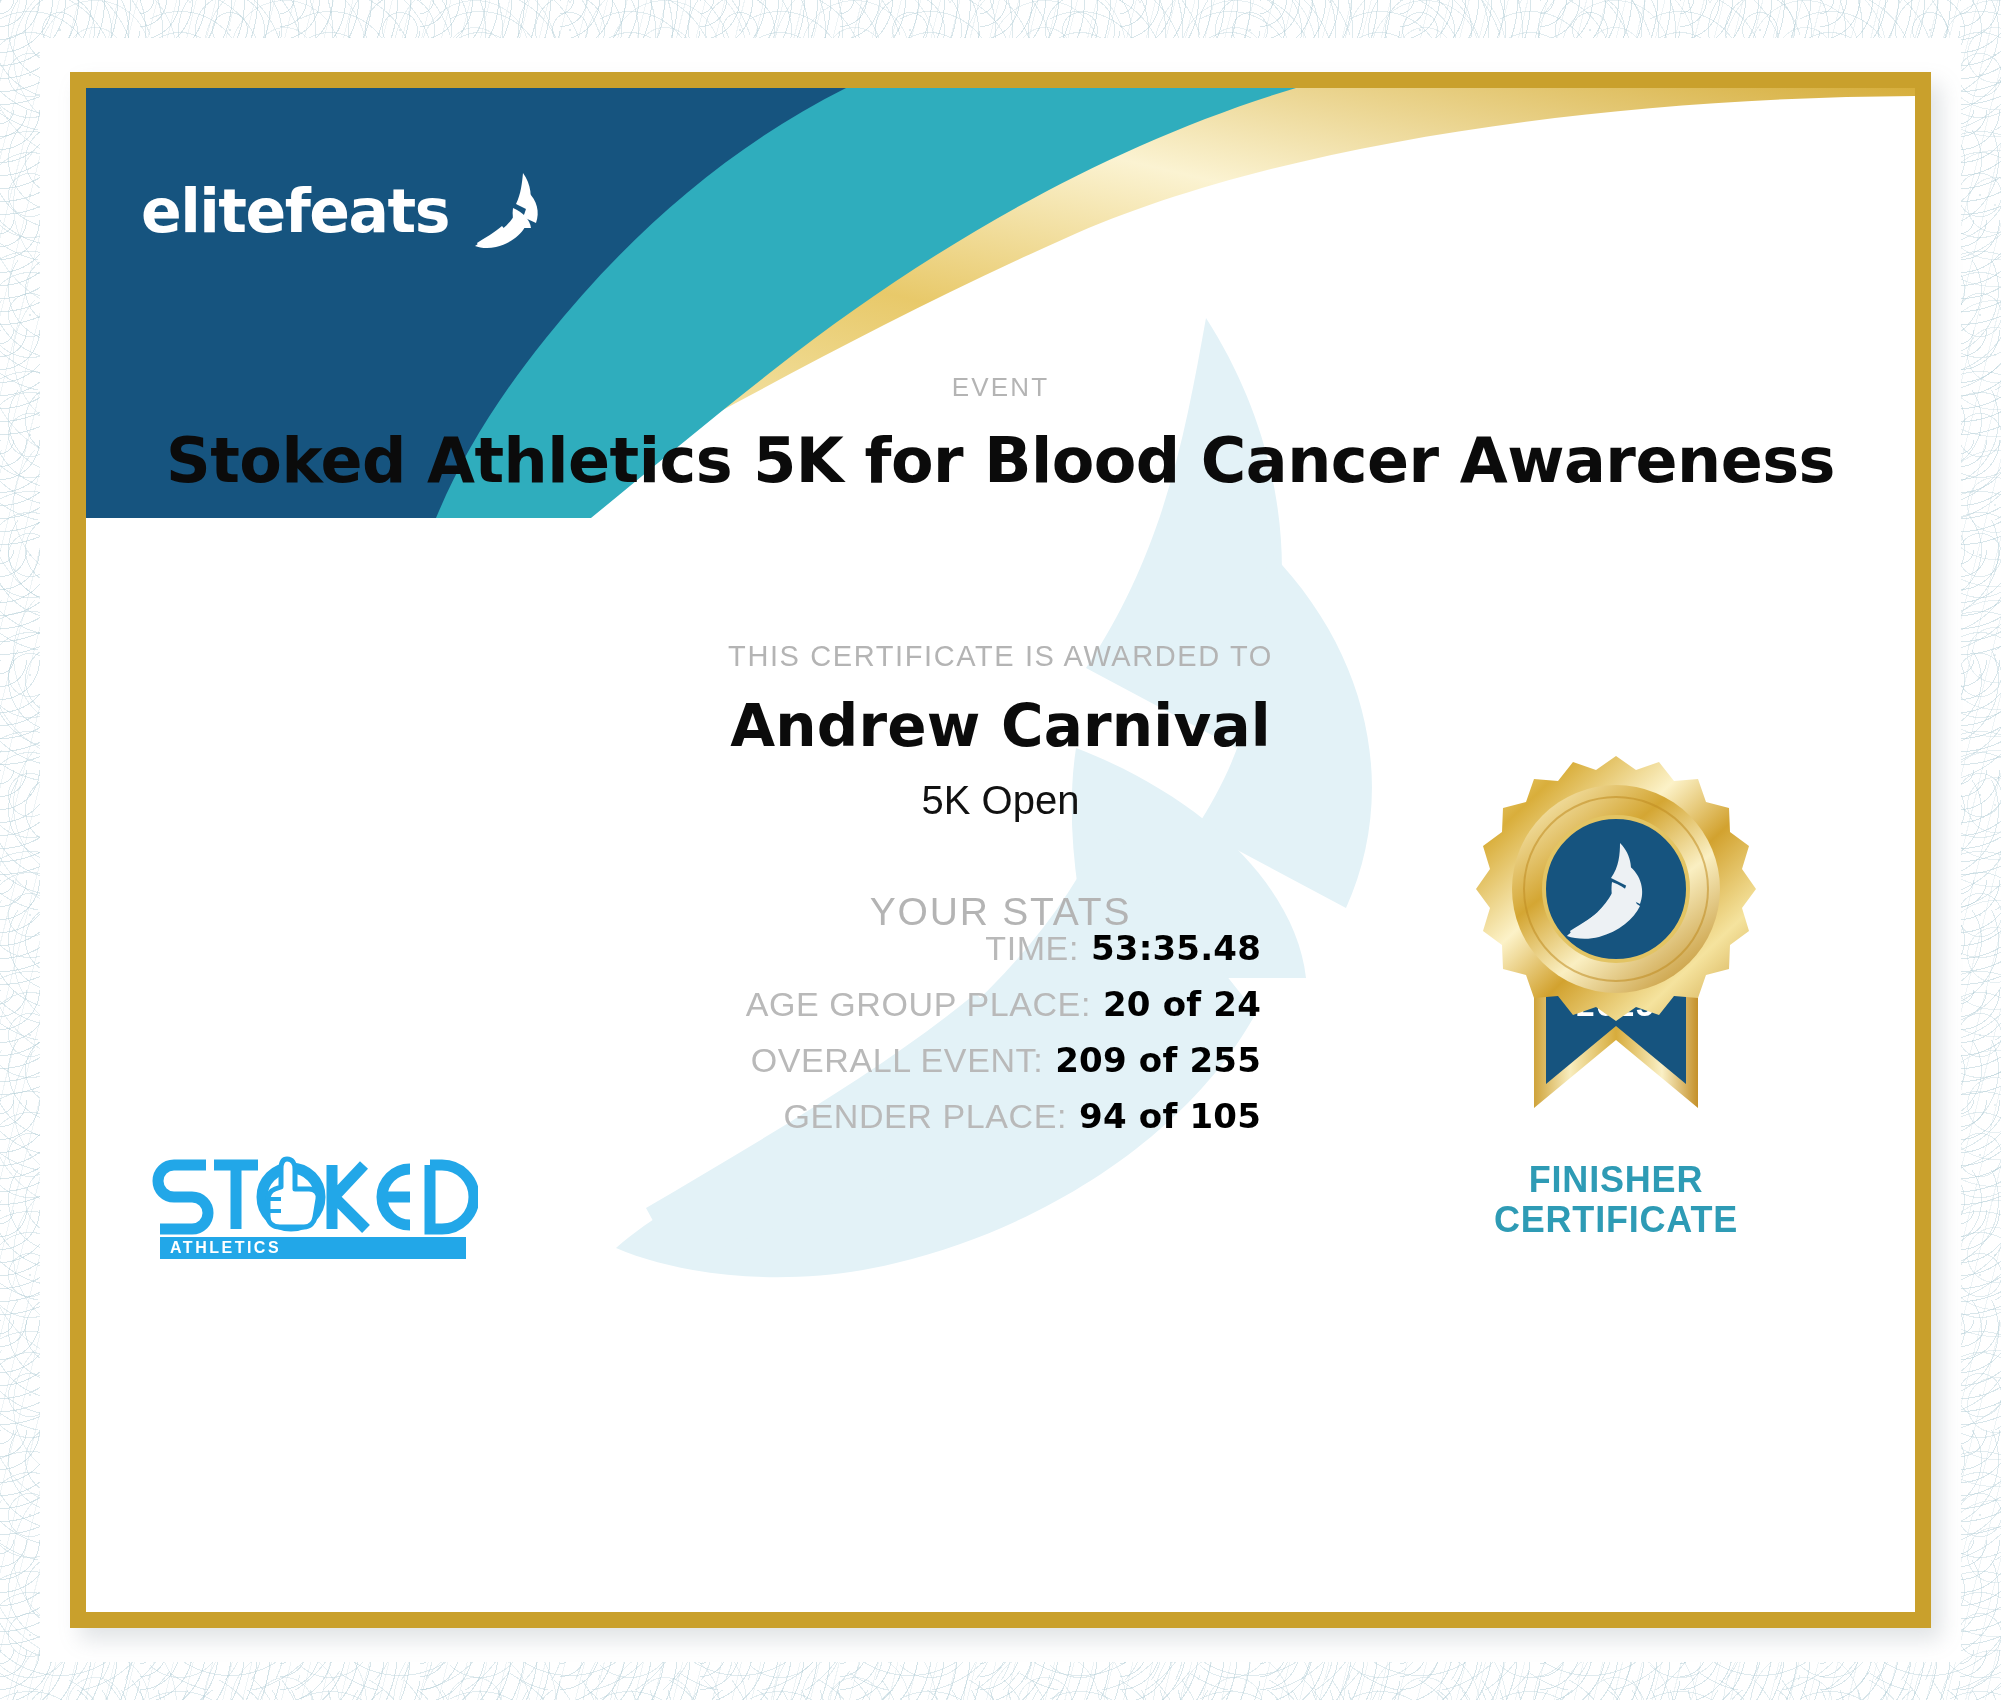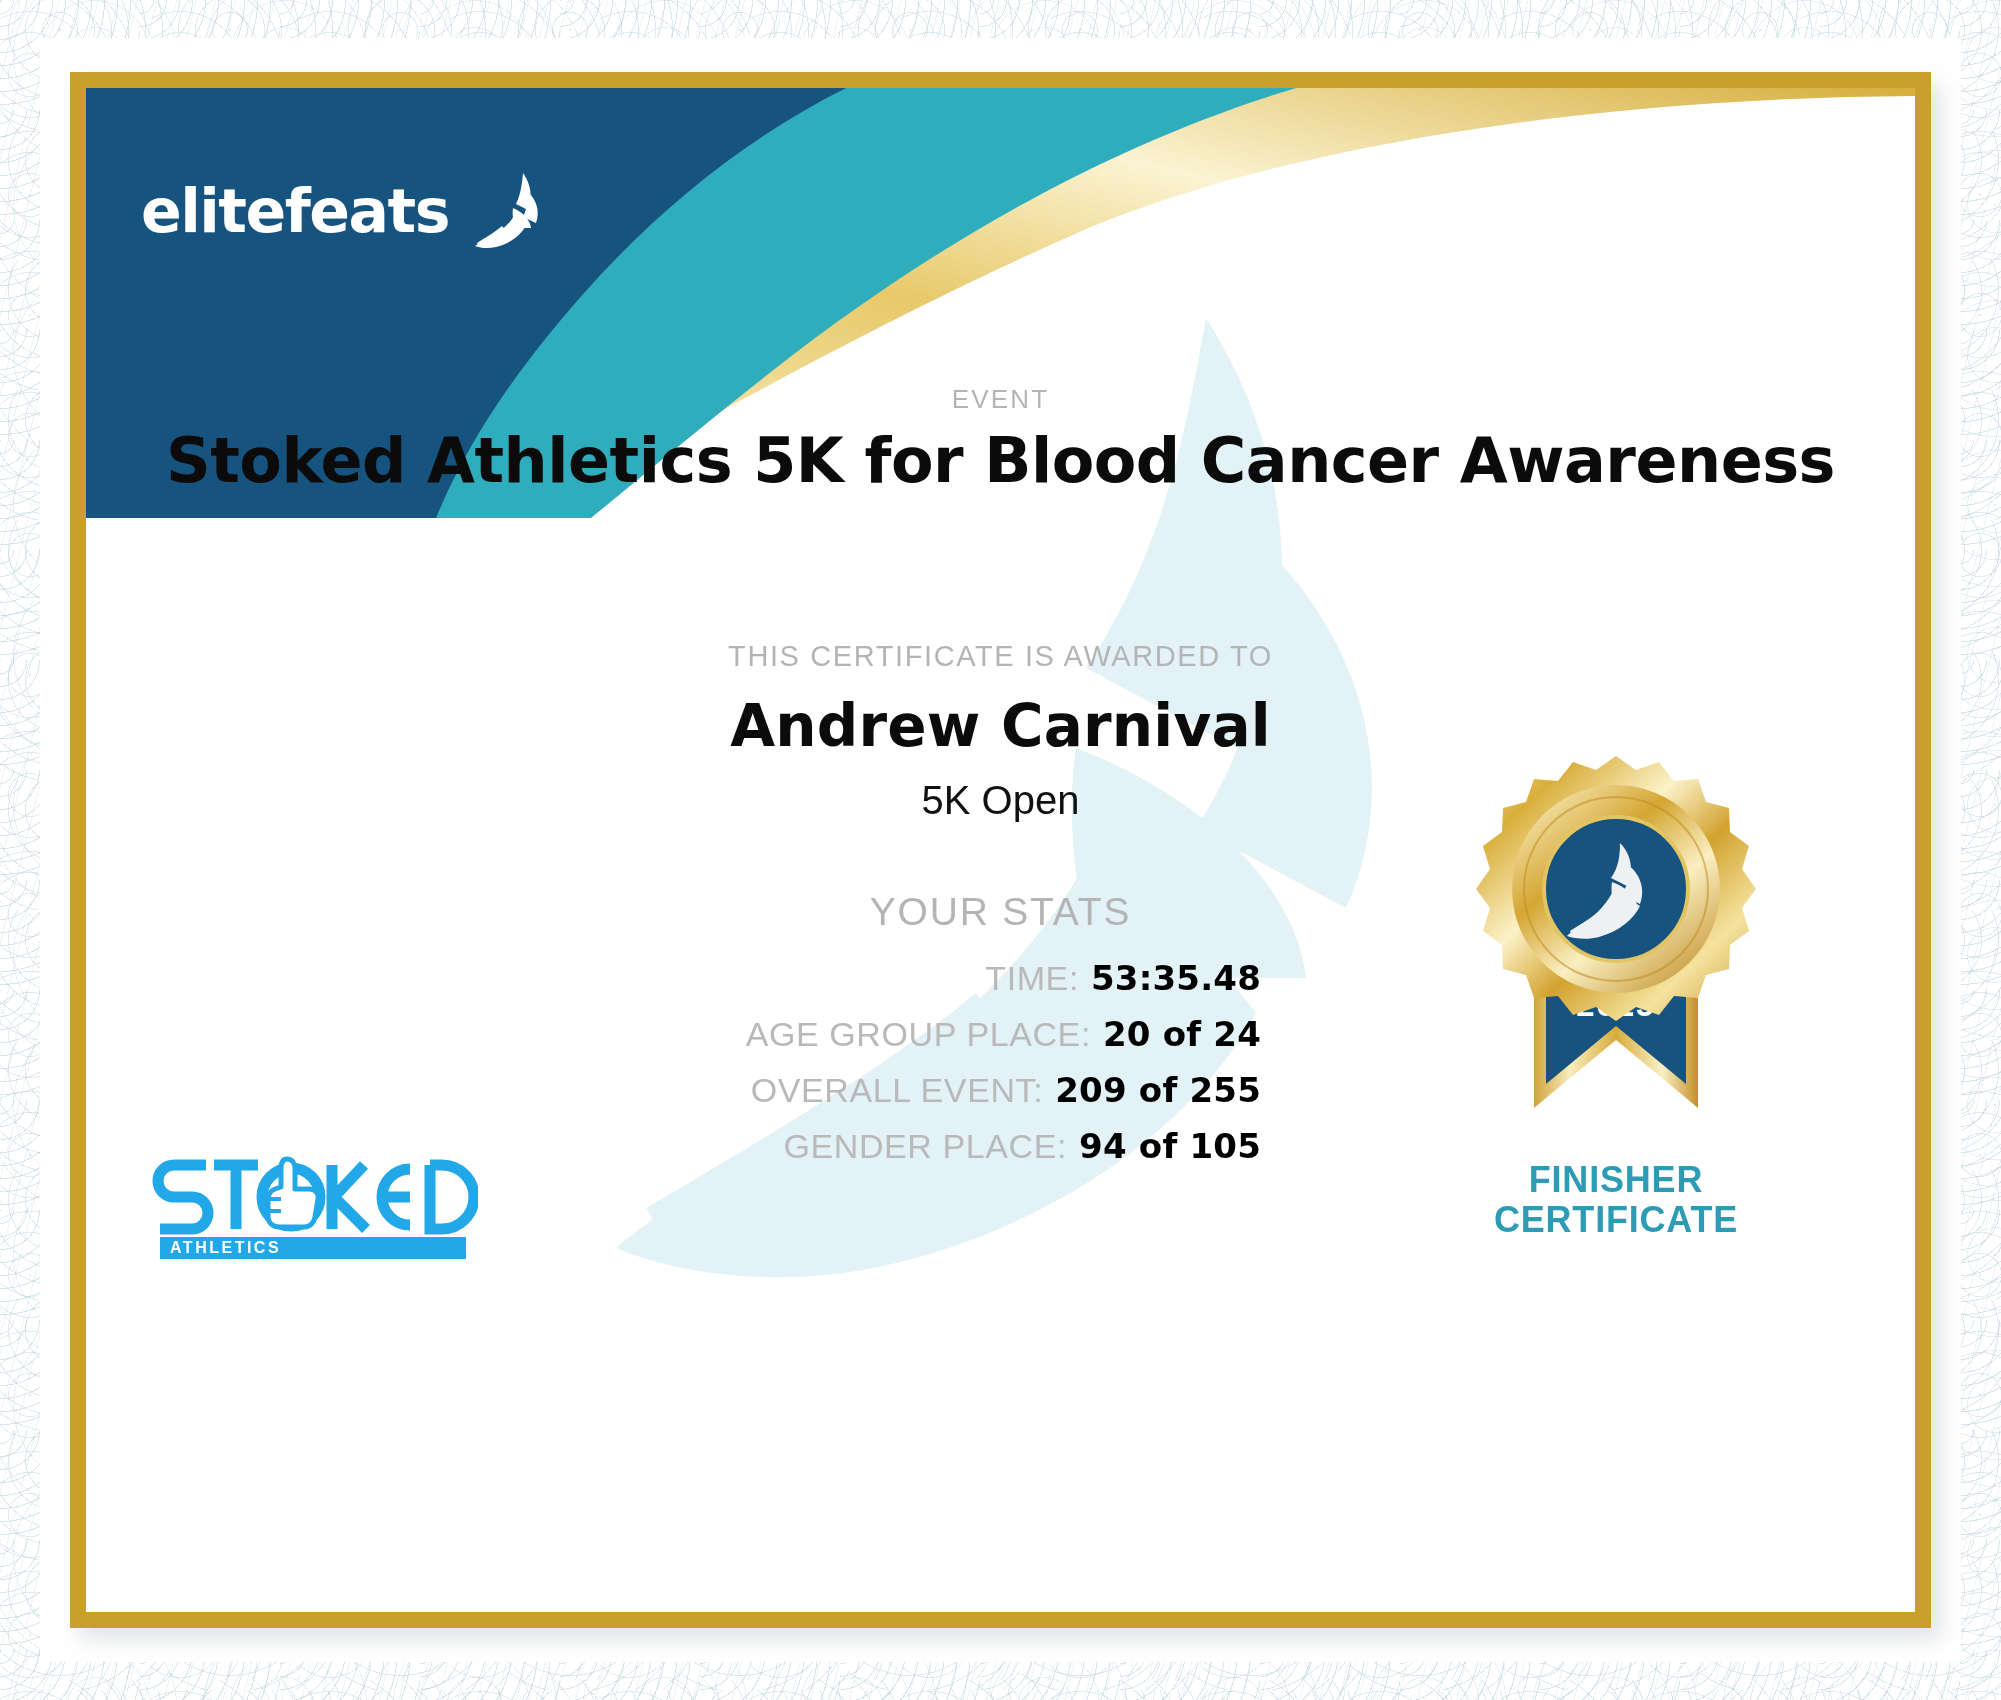--- a/index.html
+++ b/index.html
@@ -60,42 +60,42 @@
     opacity:1; pointer-events:none;
   }
 
   
   .center-col{ position:absolute; left:0; right:0; text-align:center; }
 
   .lbl-sm{
     color:#b4b4b4; font-size:26px; letter-spacing:2.2px; font-weight:400;
     font-family:"Liberation Sans", sans-serif;
   }
-  #event-label{ top:296px; }
+  #event-label{ top:284px; }
   #event-title{
     top:336px;
     color:#0b0b0b; font-size:62px; font-weight:700; letter-spacing:-.5px;
     font-family:"DejaVu Sans", sans-serif;
   }
   #awarded-label{ top:552px; font-size:29px; letter-spacing:1.6px; }
   #recipient-name{
     top:604px;
     color:#0b0b0b; font-size:58px; font-weight:700; letter-spacing:.2px;
     font-family:"DejaVu Sans", sans-serif;
   }
   #division{
     top:690px;
     color:#111; font-size:40px; font-weight:400;
     font-family:"Liberation Sans", sans-serif;
   }
   #stats-label{ top:802px; font-size:39px; letter-spacing:1.8px; }
 
   
   #stats{
-    position:absolute; top:870px; left:0; width:1175px;
+    position:absolute; top:840px; left:0; width:1175px;
     display:flex; flex-direction:column; gap:16px; align-items:flex-end;text-align:center;
   }
   .stat-row{ display:flex; align-items:baseline; gap:12px; white-space:nowrap; }
   .stat-label{
     color:#b9b9b9; font-size:34px; letter-spacing:.6px; font-weight:400;
     font-family:"Liberation Sans", sans-serif;
   }
   .stat-value{
     color:#000; font-size:34px; font-weight:700; letter-spacing:.2px;
     font-family:"DejaVu Sans", sans-serif;

